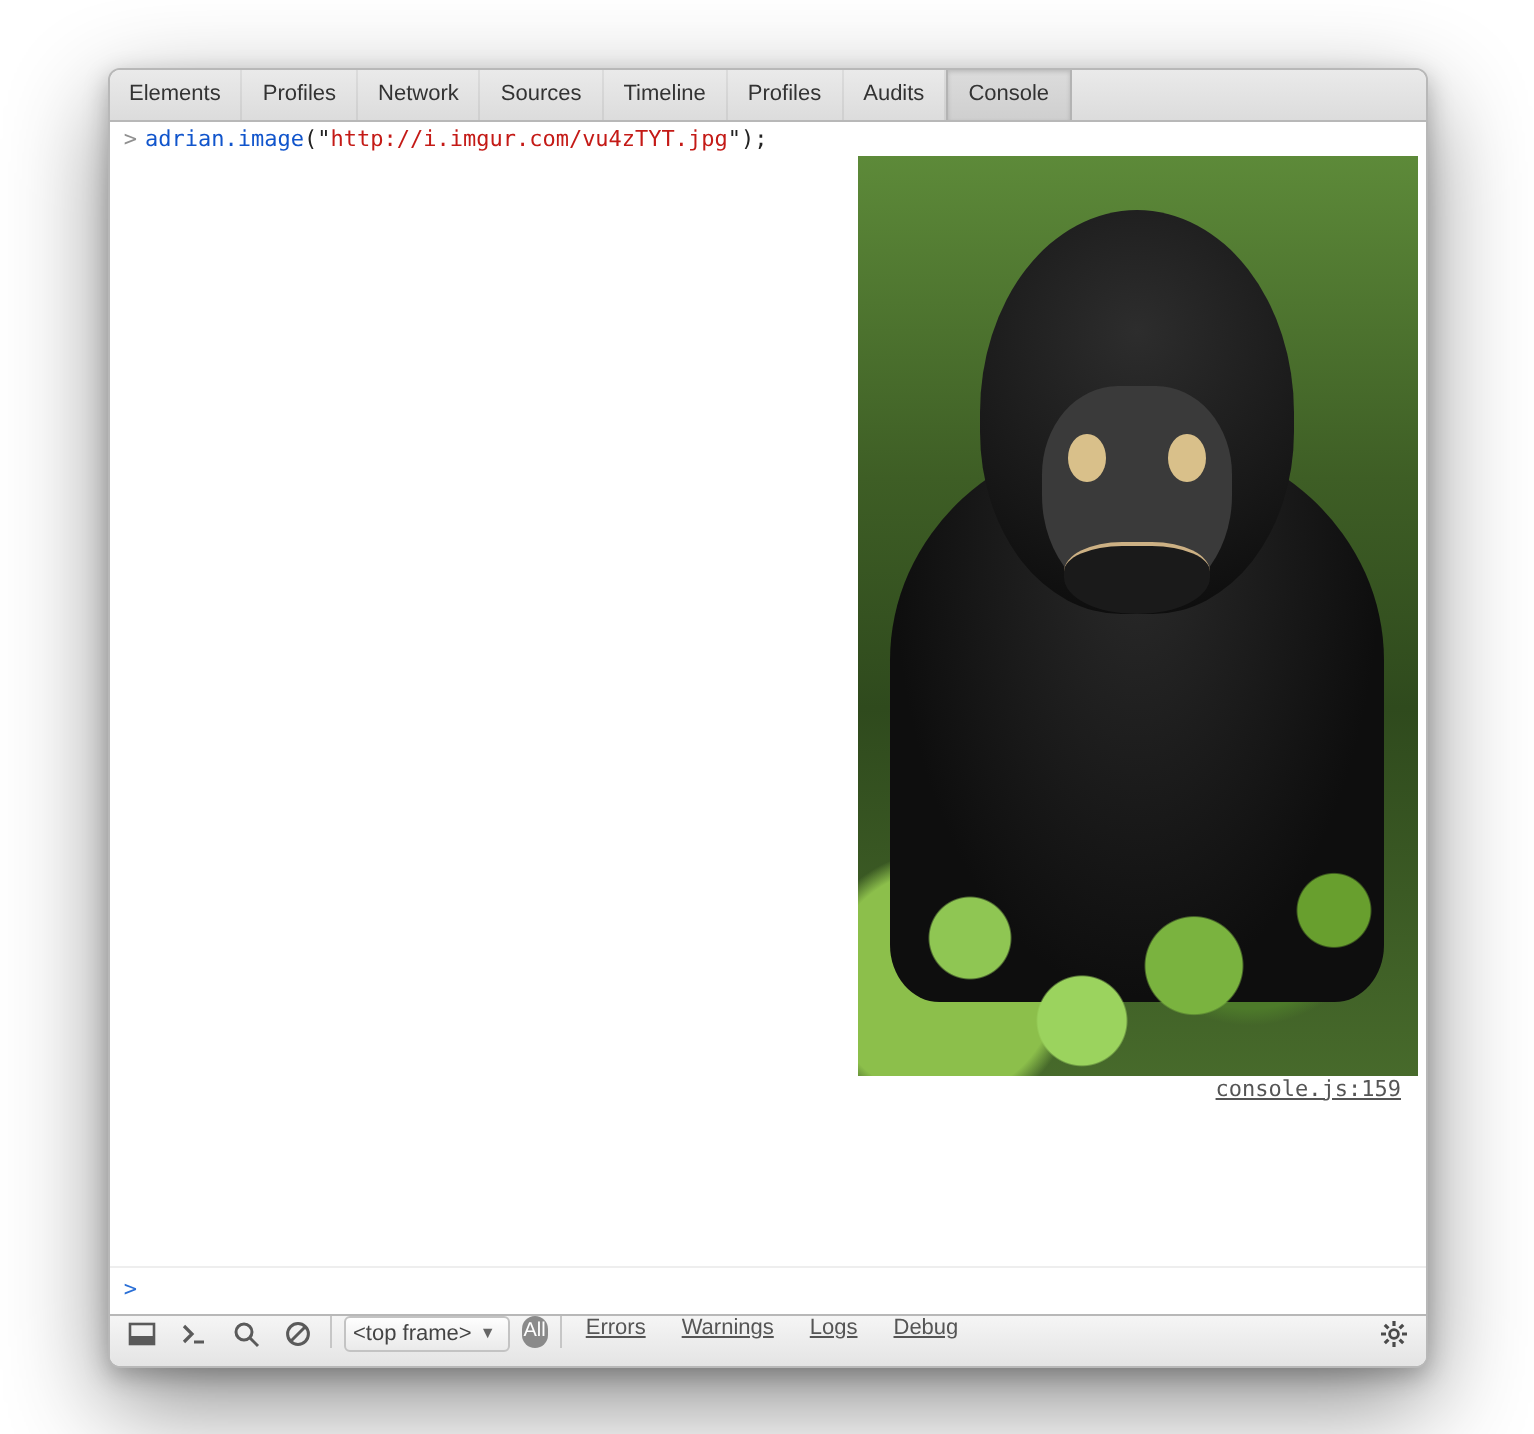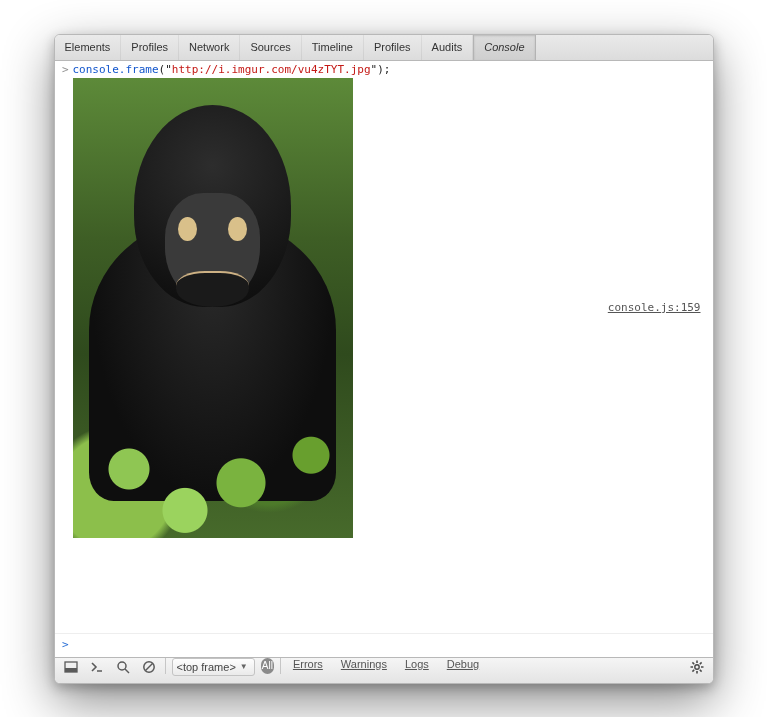--- a/index.html
+++ b/index.html
@@ -52,35 +52,34 @@
   font-size: 11px; color: #333;
 }
 .tab {
   padding: 0 10px; display: flex; align-items: center;
   border-right: 1px solid rgba(0,0,0,0.06);
 }
 .tab.active {
   background: linear-gradient(#dcdcdc,#cfcfcf);
   border-left: 1px solid #b3b3b3; border-right: 1px solid #b3b3b3;
   box-shadow: inset 0 1px 2px rgba(0,0,0,0.15);
-  font-style: italic;
 }
 .content {
   flex: 1; background: #fff; overflow: auto;
   font-family: Menlo, Consolas, monospace; font-size: 11px; color: #303030;
   display: flex; flex-direction: column;
 }
 .row { display: flex; padding: 2px 4px 0 4px; }
 .gutter { width: 14px; color: #909090; text-align: right; padding-right: 4px; user-select: none; }
 .code { flex: 1; white-space: pre; }
 .code .fn { color: #1155cc; }
 .code .str { color: #c41a16; }
 .code .pun { color: #222; }
 .undef { color: #909090; padding-left: 18px; }
-.outrow { display: flex; padding: 2px 4px; align-items: center; }
+.outrow { display: flex; padding: 2px 4px; align-items: flex-end; flex-direction: column; }
 .outimg {
   width: 280px; height: 460px; margin-left: 14px;
   background:
     radial-gradient(circle at 48% 38%, #2a2a2a 0 18%, transparent 18%),
     radial-gradient(circle at 32% 70%, #6b9a3b 0 10%, transparent 12%),
     radial-gradient(circle at 70% 80%, #4d7a2a 0 14%, transparent 16%),
     radial-gradient(circle at 15% 90%, #8cbf4b 0 12%, transparent 14%),
     linear-gradient(180deg, #5d8a39 0%, #3e5e25 35%, #2f4a1d 60%, #476a2b 100%);
   position: relative;
   overflow: hidden;
@@ -160,21 +159,21 @@
     <div class="tab">Sources</div>
     <div class="tab">Timeline</div>
     <div class="tab">Profiles</div>
     <div class="tab">Audits</div>
     <div class="tab active">Console</div>
   </div>
 
   <div class="content">
     <div class="row">
       <div class="gutter">&gt;</div>
-      <div class="code"><span class="fn">console.frame</span><span class="pun">("</span><span class="str">http://i.imgur.com/vu4zTYT.jpg</span><span class="pun">");</span></div>
+      <div class="code"><span class="fn">adrian.image</span><span class="pun">("</span><span class="str">http://i.imgur.com/vu4zTYT.jpg</span><span class="pun">");</span></div>
     </div>
 
     <div class="outrow">
       <div class="outimg">
         <div class="gorilla-body"></div>
         <div class="gorilla-head"></div>
         <div class="gorilla-face"></div>
         <div class="gorilla-mouth"></div>
         <div class="foliage"></div>
       </div>

